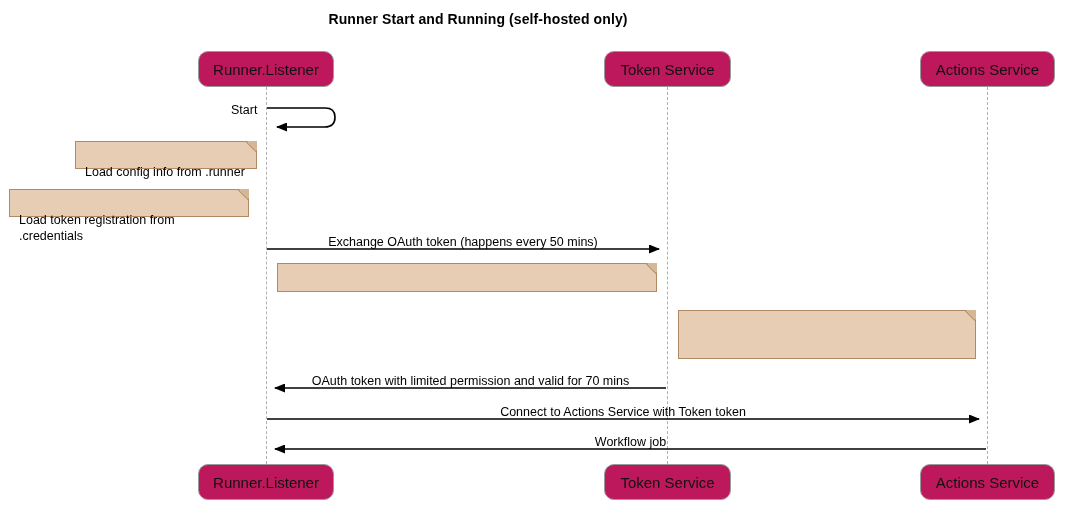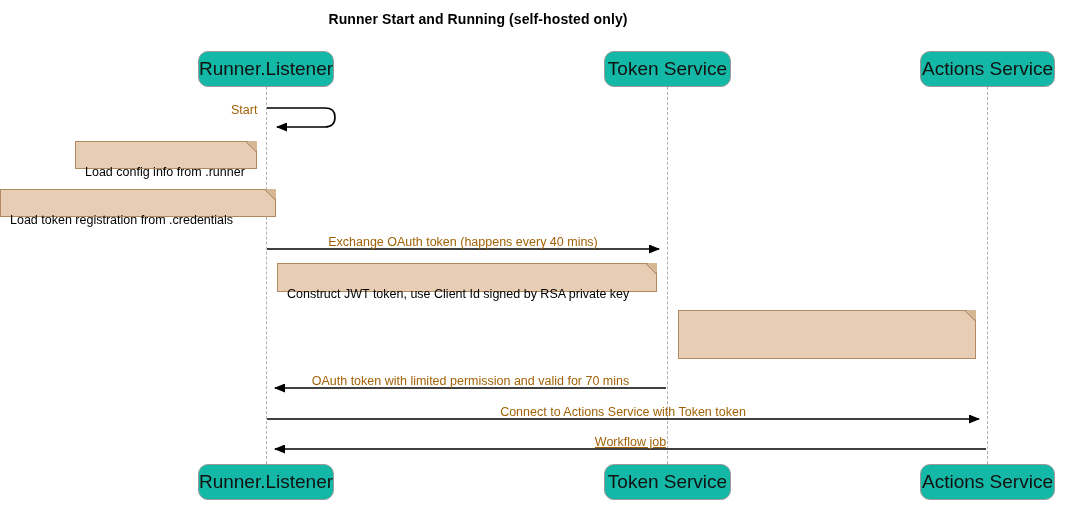--- a/index.html
+++ b/index.html
@@ -33,26 +33,26 @@
     position: absolute;
     width: 0;
     border-left: 1px dashed #b0b0b0;
   }
 
   
   .participant {
     position: absolute;
     height: 36px;
     border-radius: 10px;
-    background: #14b8a6;
+    background: #be185d;
     border: 1px solid #9a9a9a;
     display: flex;
     align-items: center;
     justify-content: center;
-    font-size: 19px;
+    font-size: 15px;
     color: #111;
     box-sizing: border-box;
   }
 
   
   .note {
     position: absolute;
     background: #e8cdb5;
     border: 1px solid #b08a63;
     box-sizing: border-box;
@@ -87,21 +87,21 @@
     background: #b08a63;
     top: 5px;
     left: -3px;
     transform: rotate(45deg);
   }
 
   
   .msg-label {
     position: absolute;
     font-size: 12.5px;
-    color: #a16207;
+    color: #000000;
     white-space: nowrap;
   }
   .msg-label.centered {
     text-align: center;
   }
 
   svg.arrows {
     position: absolute;
     left: 0;
     top: 0;
@@ -158,42 +158,41 @@
     <line x1="267" y1="419" x2="979" y2="419" stroke="#000" stroke-width="1.6" marker-end="url(#arrow-right)"></line>
   </g>
 
   <g>
     <line x1="986" y1="449" x2="275" y2="449" stroke="#000" stroke-width="1.6" marker-end="url(#arrow-left)"></line>
   </g>
 </svg>
 
 <div class="msg-label" style="left:231px; top:103px;">Start</div>
 
-<div class="msg-label centered" style="left:267px; top:235px; width:392px;">Exchange OAuth token (happens every 40 mins)</div>
+<div class="msg-label centered" style="left:267px; top:235px; width:392px;">Exchange OAuth token (happens every 50 mins)</div>
 
 <div class="msg-label centered" style="left:275px; top:374px; width:391px;">OAuth token with limited permission and valid for 70 mins</div>
 
 <div class="msg-label centered" style="left:267px; top:405px; width:712px;">Connect to Actions Service with Token token</div>
 
-<div class="msg-label centered" style="left:275px; top:435px; width:711px;text-decoration:underline;">Workflow job</div>
+<div class="msg-label centered" style="left:275px; top:435px; width:711px;">Workflow job</div>
 
 <div class="note" style="left:75px; top:141px; width:182px; height:28px;">
   <span>Load config info from .runner</span>
   <span class="fold"></span>
   <span class="fold-edge"></span>
 </div>
 
-<div class="note" style="left:0; top:189px; width:276px; height:28px;">
+<div class="note" style="left:9px; top:189px; width:240px; height:28px;">
   <span>Load token registration from .credentials</span>
   <span class="fold"></span>
   <span class="fold-edge"></span>
 </div>
 
 <div class="note" style="left:277px; top:263px; width:380px; height:29px;">
-  <span>Construct JWT token, use Client Id signed by RSA private key</span>
   <span class="fold"></span>
   <span class="fold-edge"></span>
 </div>
 
 <div class="note" style="left:678px; top:310px; width:298px; height:49px;">
   <span class="fold"></span>
   <span class="fold-edge"></span>
 </div>
 
 </body></html>

